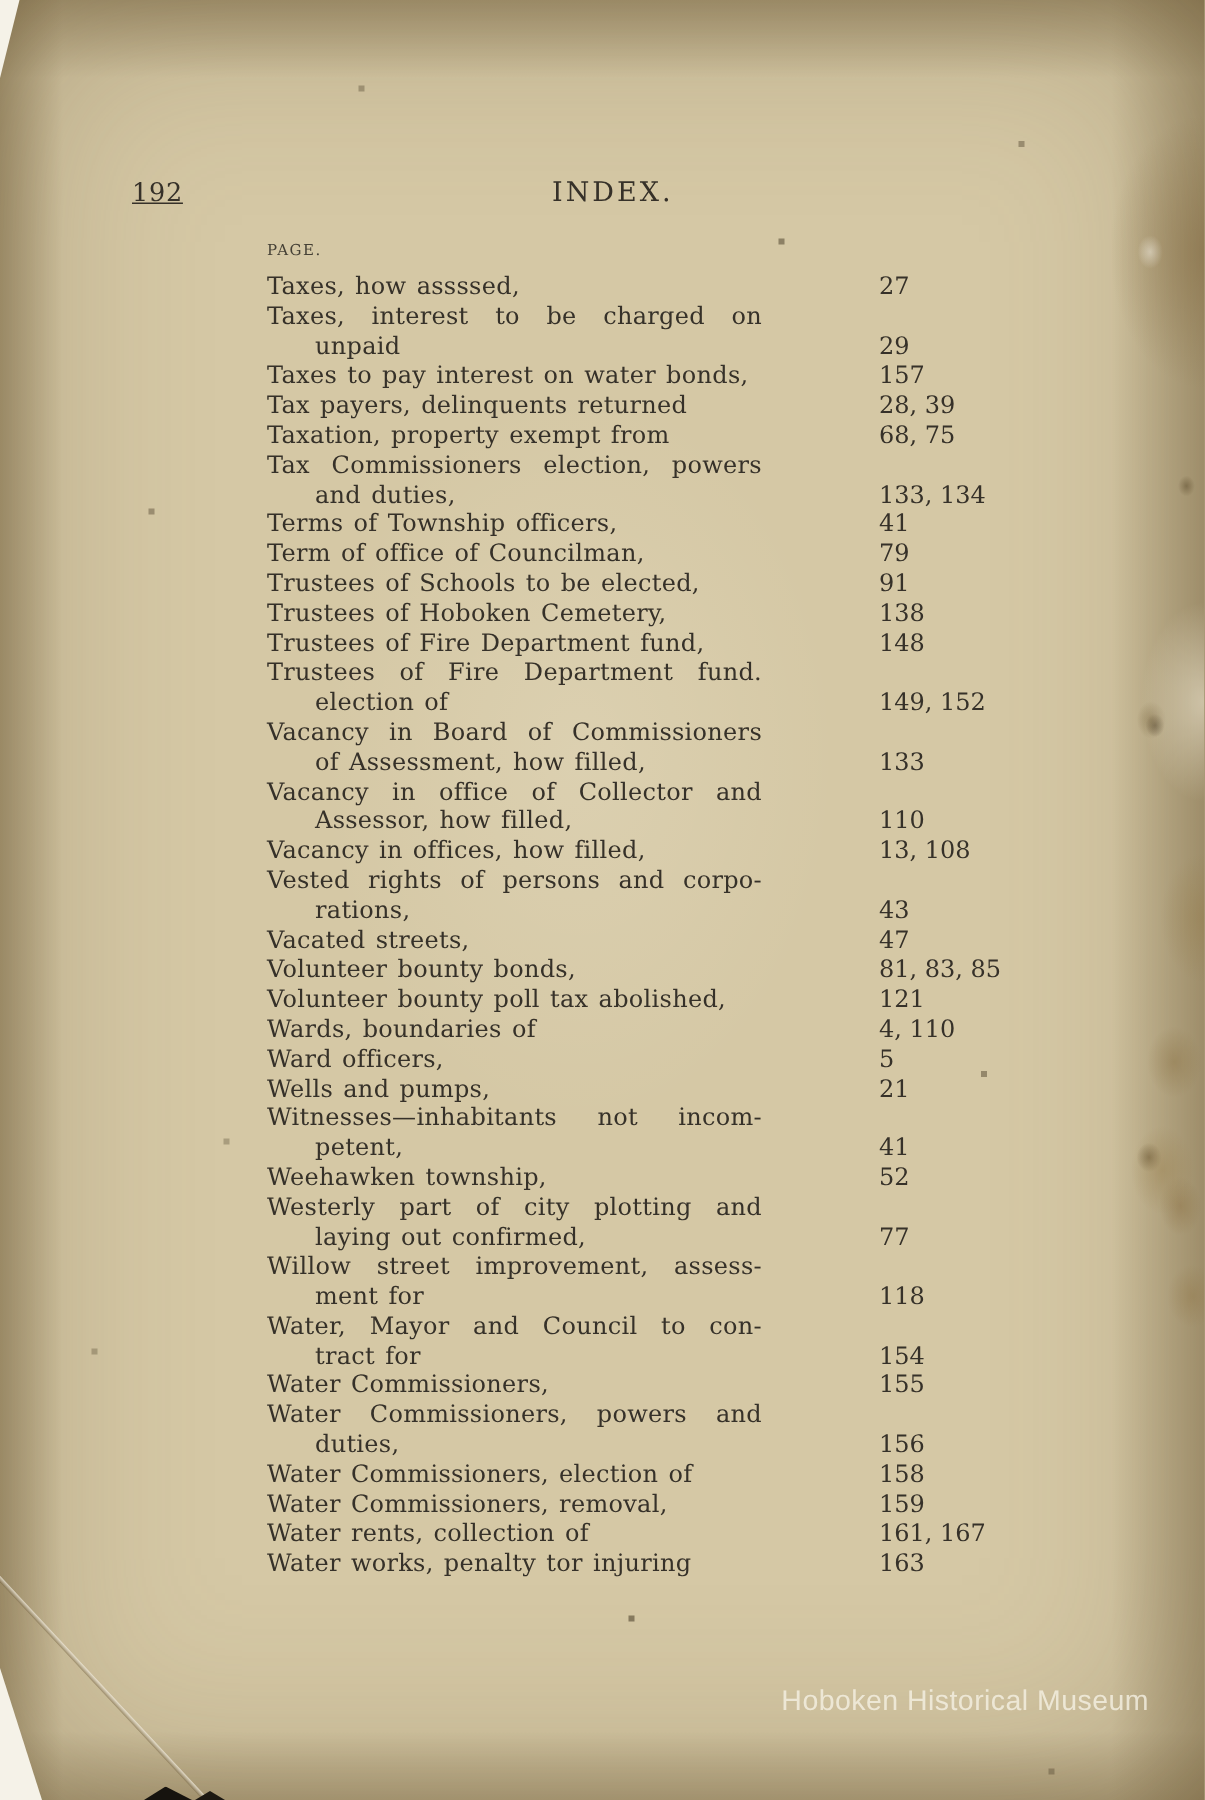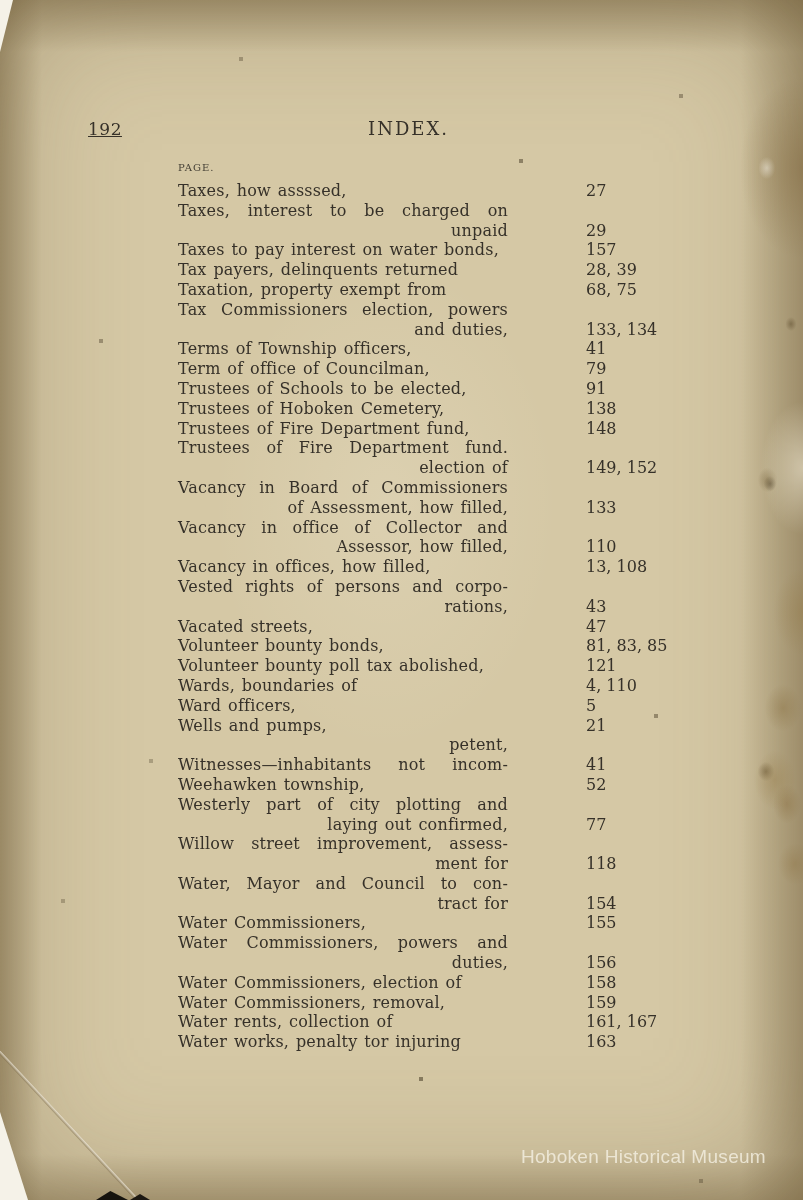--- a/index.html
+++ b/index.html
@@ -130,40 +130,40 @@
     align-items: flex-end;
   }
   .etext {
     width: 330px;
     flex: none;
     font-size: 16px;
     word-spacing: 1.5px;
     letter-spacing: 0.2px;
   }
   .etext .line { line-height: 19.8px; white-space: nowrap; }
-  .etext .cont { padding-left: 32px; text-align: right; }
+  .etext .cont { padding-left: 32px; }
   .etext .justify {
     white-space: normal;
     text-align: justify;
     text-align-last: justify;
   }
   .enum {
     flex: none;
     width: 140px;
     padding-left: 78px;
     box-sizing: border-box;
     font-size: 16px;
     line-height: 19.8px;
     white-space: pre;
     overflow: visible;
   }
 
   .watermark {
     position: absolute;
-    right: 37px; bottom: 32px;
+    right: 37px; bottom: 54px;
     font-family: "Liberation Sans", "DejaVu Sans", sans-serif;
     font-size: 19px;
     color: rgba(246,242,230,0.78);
     letter-spacing: 0.3px;
   }
 </style>
 </head>
 <body>
 
 <div class="scan">
@@ -314,22 +314,22 @@
           <div class="enum">5</div>
         </div>
         <div class="entry">
           <div class="etext">
             <div class="line">Wells and pumps,</div>
           </div>
           <div class="enum">21</div>
         </div>
         <div class="entry">
           <div class="etext">
+            <div class="line justify">Witnesses—inhabitants not incom-</div>
             <div class="line cont">petent,</div>
-            <div class="line justify">Witnesses—inhabitants not incom-</div>
           </div>
           <div class="enum">41</div>
         </div>
         <div class="entry">
           <div class="etext">
             <div class="line">Weehawken township,</div>
           </div>
           <div class="enum">52</div>
         </div>
         <div class="entry">

